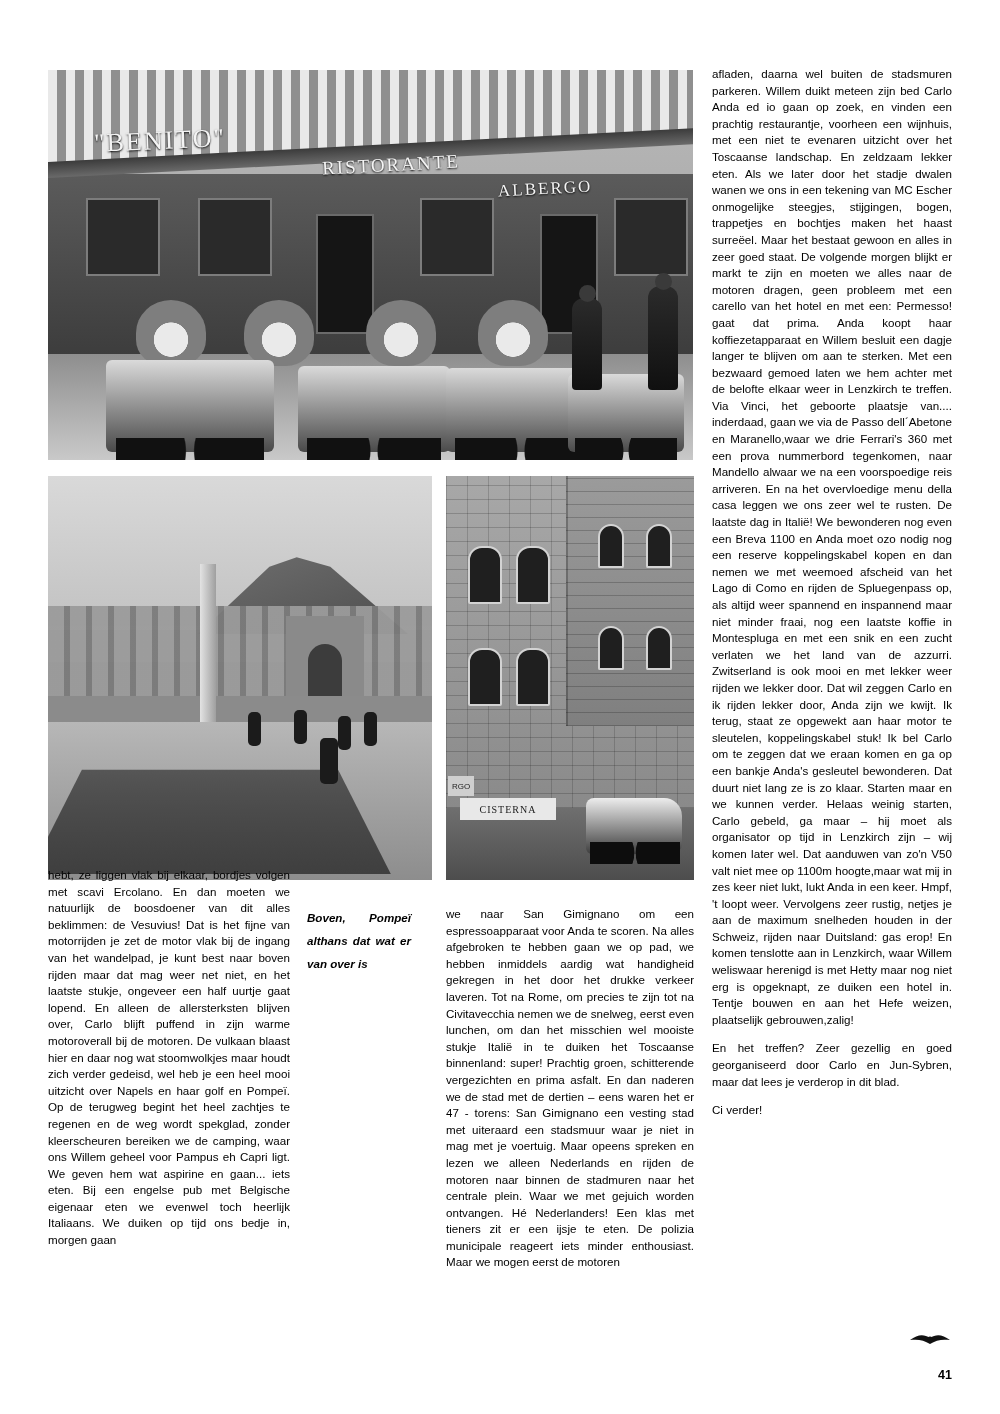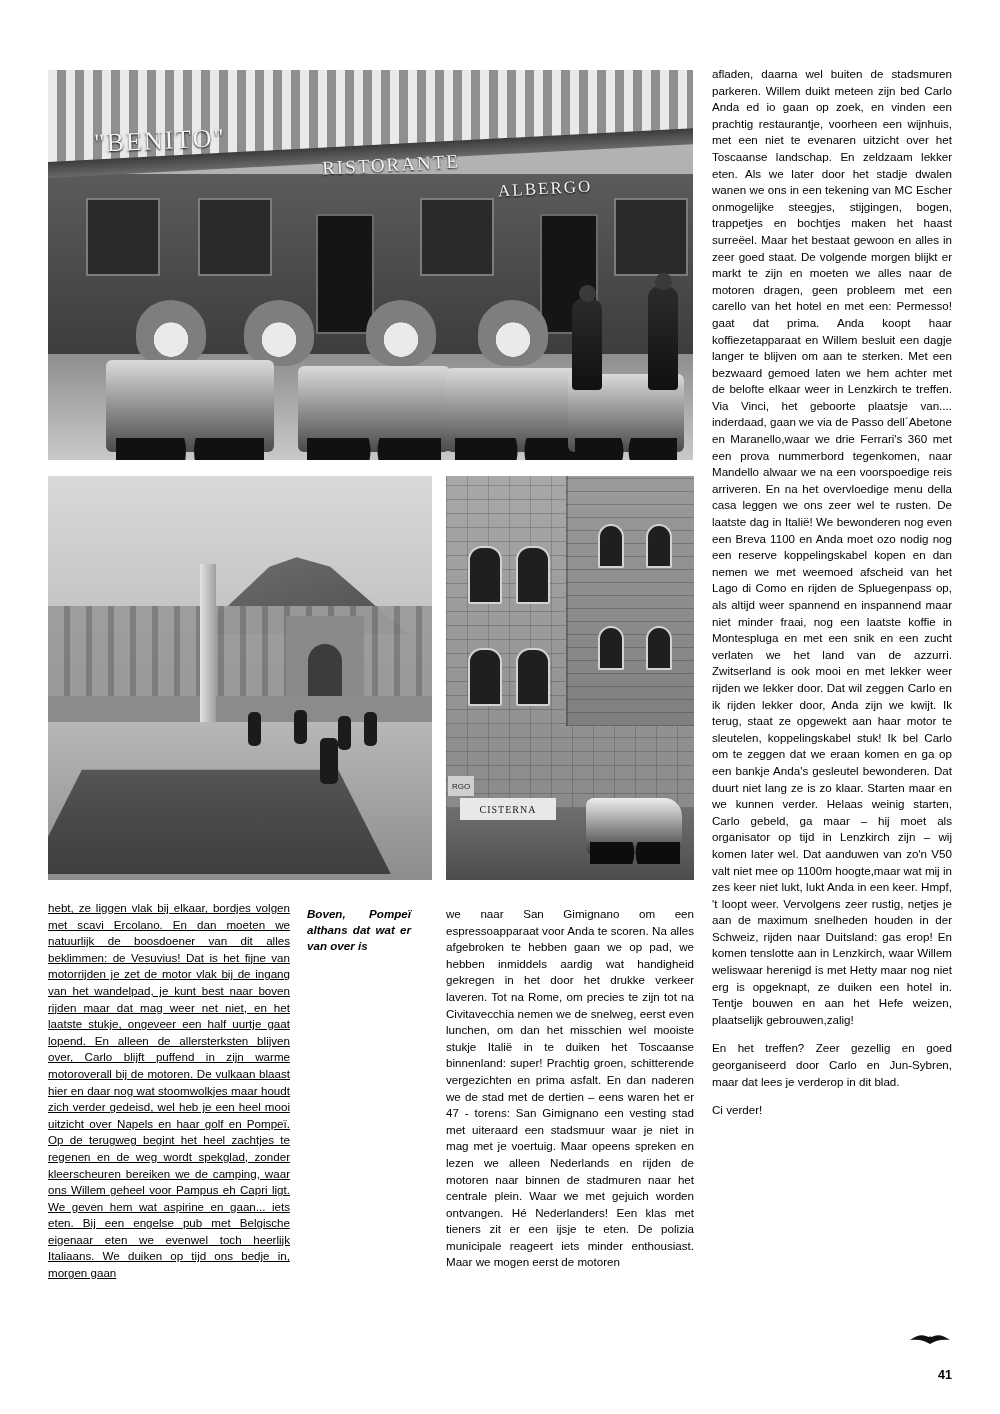--- a/index.html
+++ b/index.html
@@ -201,30 +201,30 @@
     position: absolute;
     font-size: 11.6px;
     line-height: 16.6px;
     text-align: justify;
     text-justify: inter-word;
     hyphens: auto;
     -webkit-hyphens: auto;
   }
   .col p { margin: 0 0 12px 0; }
 
-  #col-1 { left: 48px;  top: 900px; width: 242px; height: 470px; text-decoration: underline; }
+  #col-1 { left: 48px;  top: 867px; width: 242px; height: 470px; }
   #col-2 { left: 307px; top: 906px; width: 104px; height: 120px; }
   #col-3 { left: 446px; top: 906px; width: 248px; height: 470px; }
   #col-4 { left: 712px; top: 66px;  width: 240px; height: 1290px; }
 
   .caption {
     font-weight: bold;
     font-style: italic;
     font-size: 11.6px;
-    line-height: 16px;
+    line-height: 23px;
   }
 
   
   #page-number {
     position: absolute; right: 48px; bottom: 32px;
     font-size: 12.5px; font-weight: bold;
   }
   #logo-mark {
     position: absolute; right: 48px; bottom: 66px;
     width: 44px; height: 16px;

